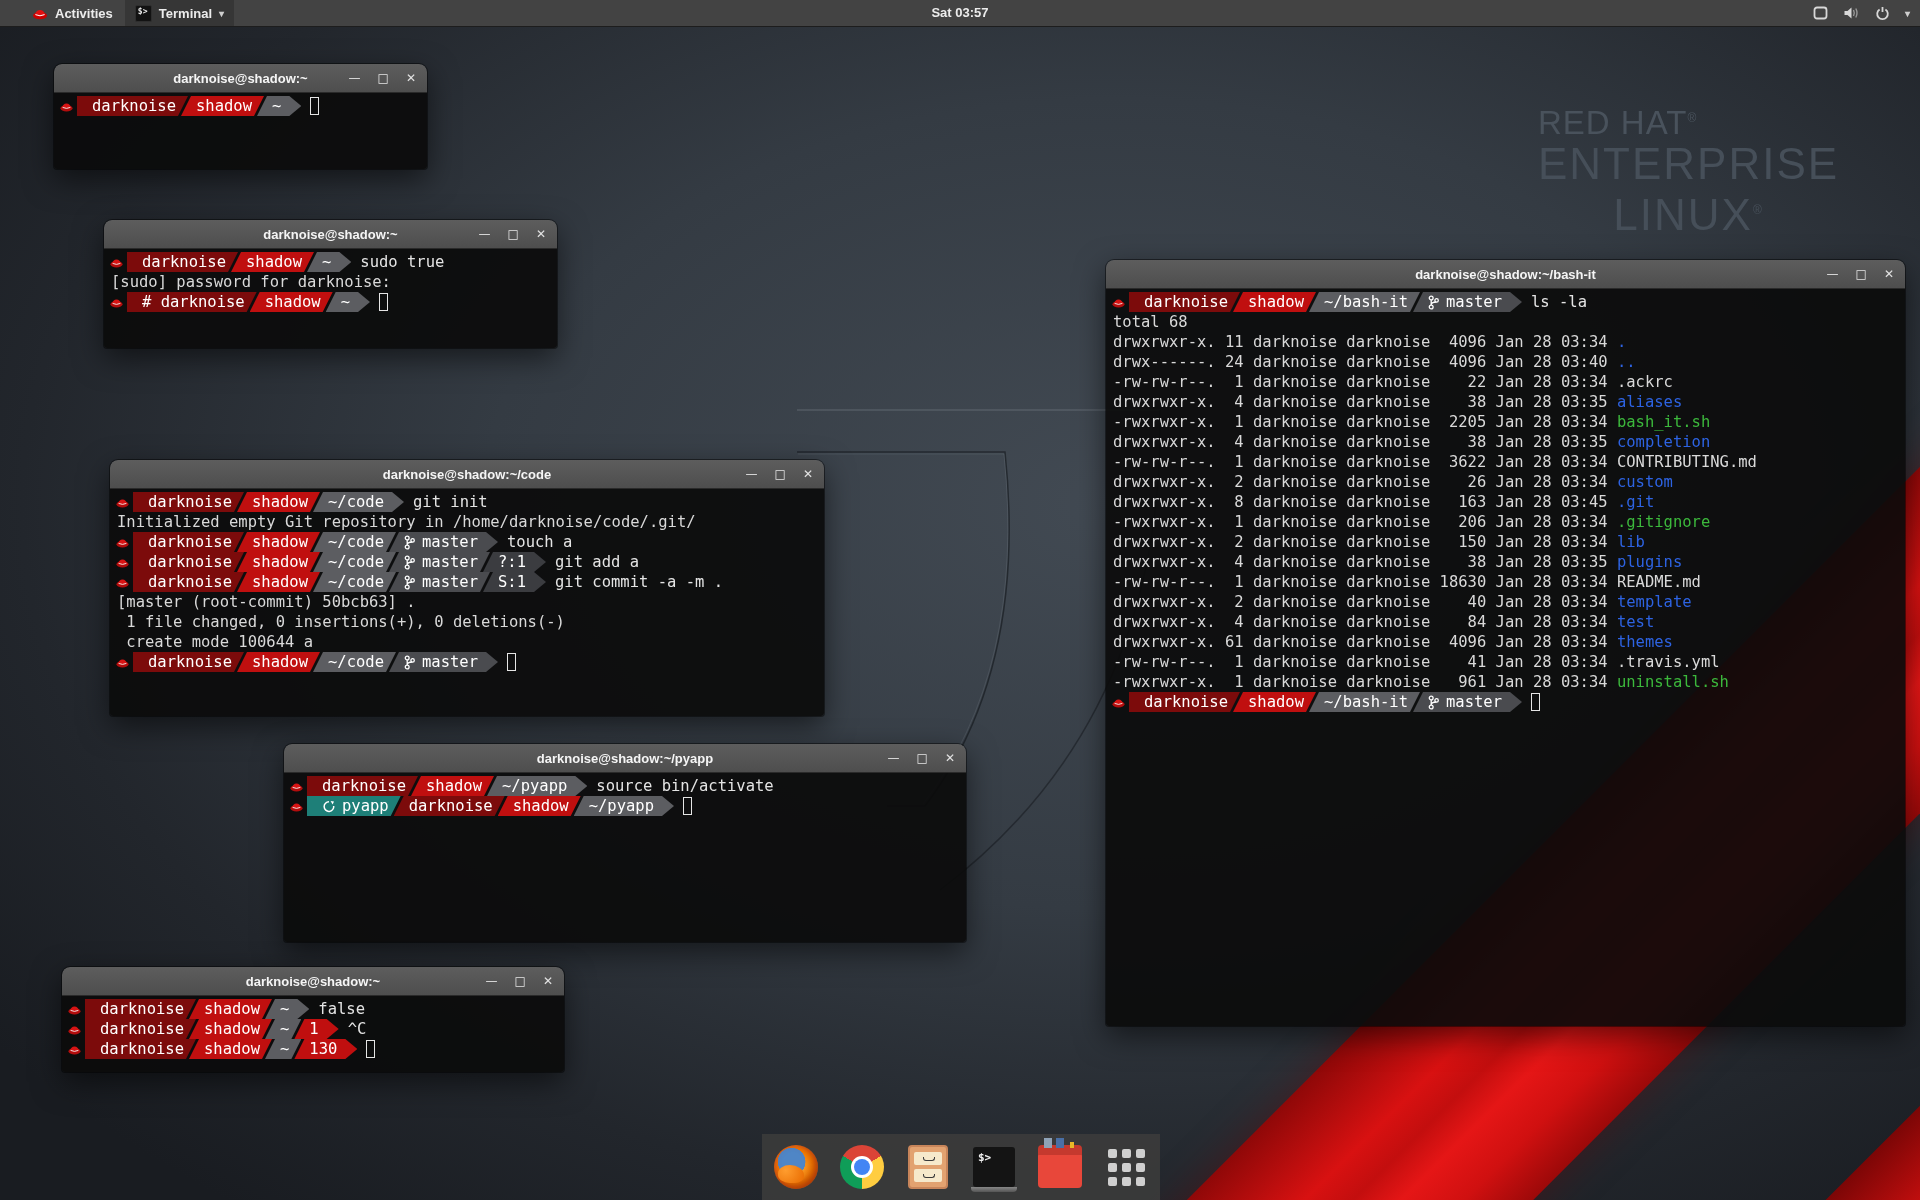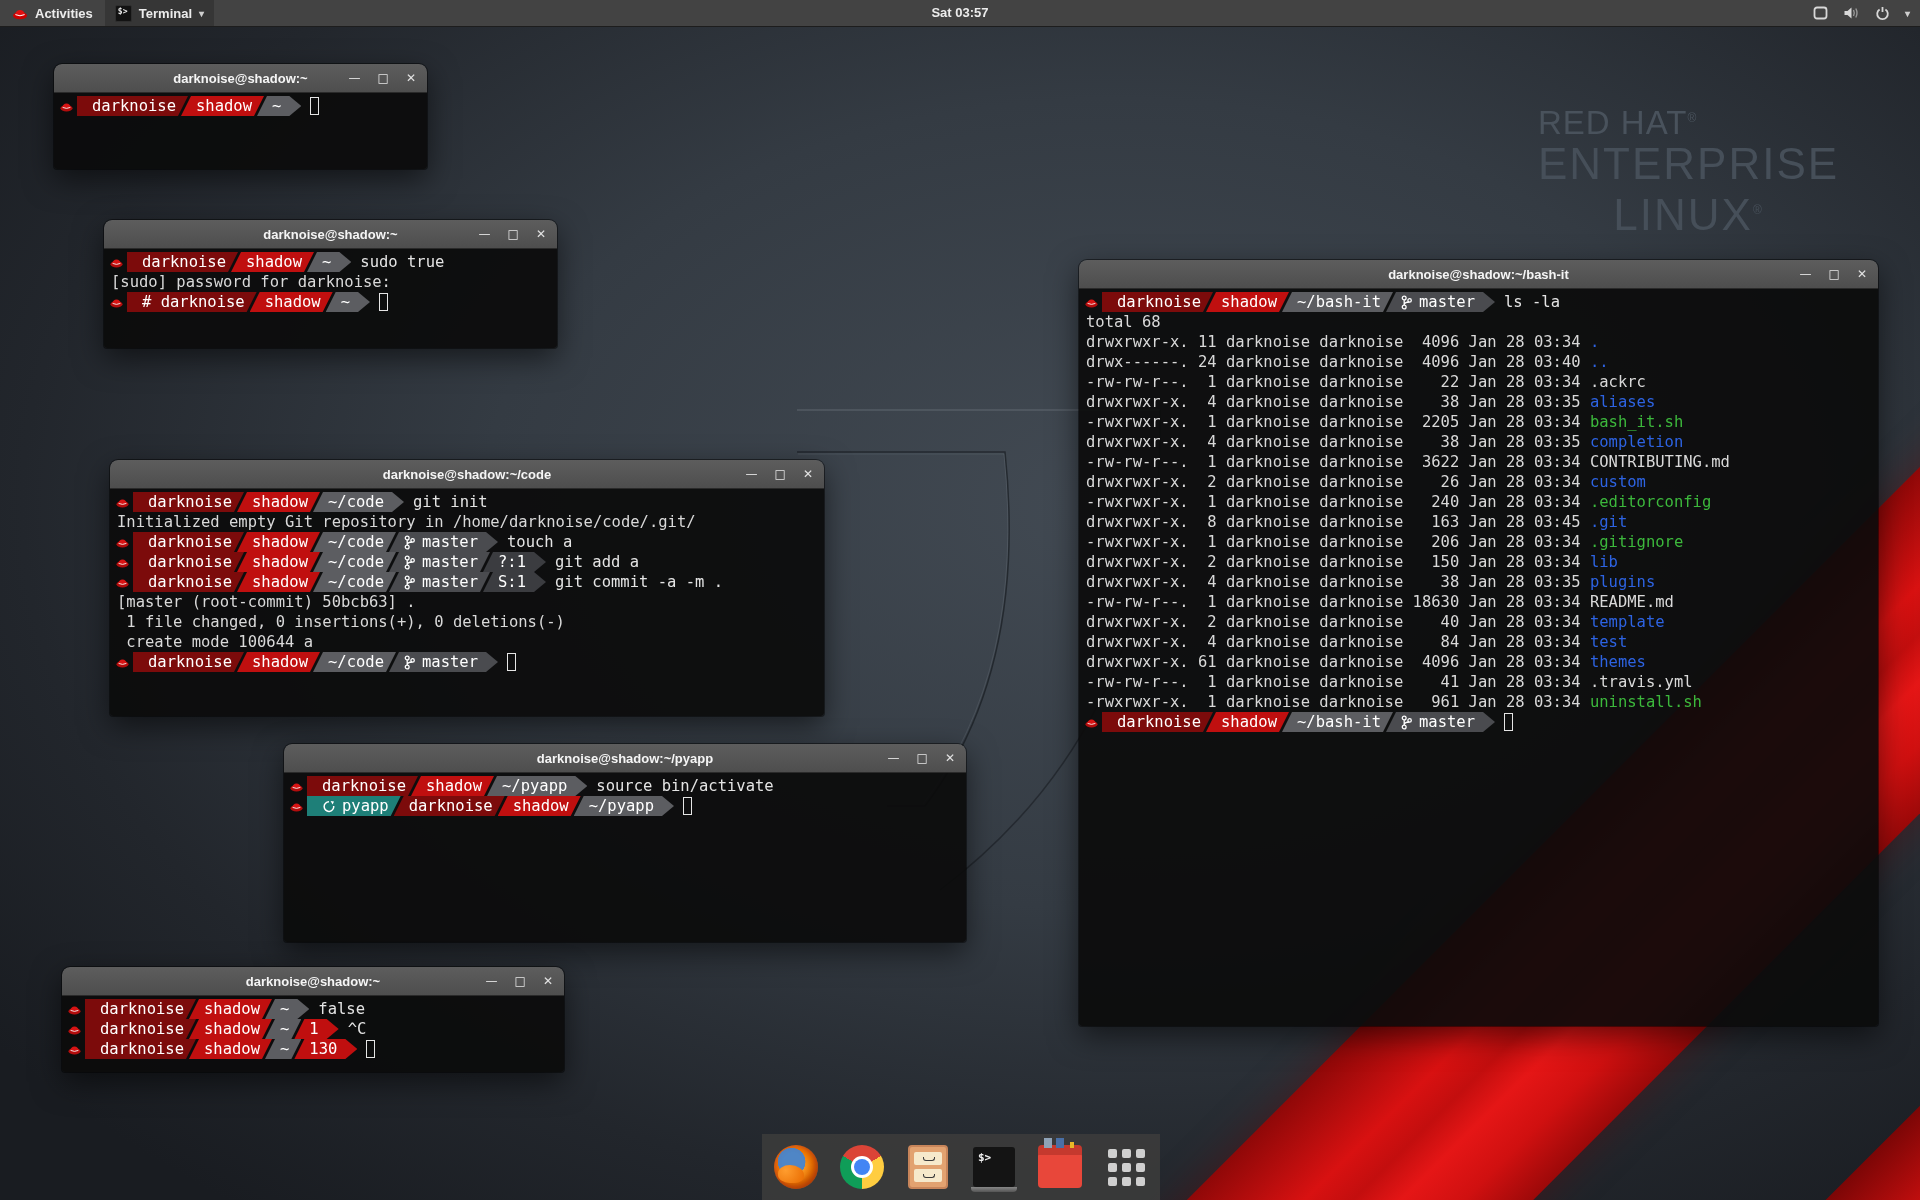--- a/index.html
+++ b/index.html
@@ -13,21 +13,21 @@
     background:linear-gradient(180deg,#8f0808 0%,#b50d0d 18%,#d81111 34%,#c30e0e 48%,#e51616 62%,#d01010 80%,#9c0909 100%);
     box-shadow:0 0 40px rgba(120,0,0,.35);}
   .red-band2{position:absolute;left:1965px;top:1195px;width:700px;height:190px;
     transform:translate(-50%,-50%) rotate(-45deg);
     background:linear-gradient(180deg,#7c0606 0%,#c90f0f 40%,#e01414 70%,#a80b0b 100%);}
   .wall-lines{position:absolute;left:0;top:0;pointer-events:none;}
   
   .topbar{position:absolute;left:0;top:0;width:1920px;height:26px;background:#434343;
     border-bottom:1px solid #1d1d1d;display:flex;align-items:center;color:#ececec;
     font-size:13px;font-weight:bold;z-index:50;}
-  .tb-left{display:flex;align-items:center;height:100%;}
+  .tb-left{display:flex;align-items:center;height:100%;padding-left:20px;}
   .activities{display:flex;align-items:center;gap:7px;padding:0 12px;height:100%;cursor:pointer;}
   .appmenu{display:flex;align-items:center;gap:7px;padding:0 10px;height:100%;background:rgba(0,0,0,.18);}
   .term-glyph{display:inline-flex;align-items:flex-start;justify-content:flex-start;
     width:17px;height:17px;background:#121212;border:1px solid #2e2e2e;border-radius:2px;
     color:#e8e8e8;font-family:"DejaVu Sans Mono",monospace;font-size:8px;font-weight:bold;
     padding:1px 0 0 2px;box-sizing:border-box;}
   .caret{font-size:10px;color:#cfcfcf;}
   .clock{position:absolute;left:50%;transform:translateX(-50%);line-height:26px;font-weight:bold;}
   .tb-right{margin-left:auto;display:flex;align-items:center;gap:15px;padding-right:10px;height:100%;}
   .tb-icon{display:inline-flex;align-items:center;}
@@ -316,21 +316,21 @@
                 <path d="M2.4 6.8 C2.4 4.4 4.1 2.6 6.5 2.6 C8.9 2.6 10.6 4.4 10.6 6.8 C9.4 7.7 3.6 7.7 2.4 6.8 Z" fill="#d81414"></path>
                 <path d="M2.6 6.4 q3.9 2 7.8 0" stroke="#f2f2f2" stroke-width="0.9" fill="none"></path>
               </svg></span><span class="seg seg-user first">darknoise</span><span class="seg seg-host">shadow</span><span class="seg seg-path">~</span><span class="seg seg-exit last">1</span><span class="cmd">^C</span></div>
           <div class="tline prompt"><span class="hat"><svg width="13" height="11" viewBox="0 0 13 11">
                 <ellipse cx="6.5" cy="7.2" rx="6" ry="3.2" fill="#b30d0d"></ellipse>
                 <path d="M2.4 6.8 C2.4 4.4 4.1 2.6 6.5 2.6 C8.9 2.6 10.6 4.4 10.6 6.8 C9.4 7.7 3.6 7.7 2.4 6.8 Z" fill="#d81414"></path>
                 <path d="M2.6 6.4 q3.9 2 7.8 0" stroke="#f2f2f2" stroke-width="0.9" fill="none"></path>
               </svg></span><span class="seg seg-user first">darknoise</span><span class="seg seg-host">shadow</span><span class="seg seg-path">~</span><span class="seg seg-exit last">130</span><span class="cursor"></span></div>
         </div>
       </div>
-      <div class="term-window" style="left: 1079px; top: 260px; width: 799px; height: 766px;">
+      <div class="term-window" style="left: 1106px; top: 260px; width: 799px; height: 766px;">
         <div class="titlebar">
           <div class="title">darknoise@shadow:~/bash-it</div>
           <div class="winbtns">
             <span class="winbtn">—</span>
             <span class="winbtn">□</span>
             <span class="winbtn">✕</span>
           </div>
         </div>
         <div class="term-content">
           <div class="tline prompt"><span class="hat"><svg width="13" height="11" viewBox="0 0 13 11">
@@ -345,21 +345,20 @@
                 </svg></span>master</span><span class="cmd">ls -la</span></div>
           <div class="tline out">total 68</div>
           <div class="tline out">drwxrwxr-x. 11 darknoise darknoise  4096 Jan 28 03:34 <span class="f-dir">.</span></div>
           <div class="tline out">drwx------. 24 darknoise darknoise  4096 Jan 28 03:40 <span class="f-dir">..</span></div>
           <div class="tline out">-rw-rw-r--.  1 darknoise darknoise    22 Jan 28 03:34 <span class="f-plain">.ackrc</span></div>
           <div class="tline out">drwxrwxr-x.  4 darknoise darknoise    38 Jan 28 03:35 <span class="f-dir">aliases</span></div>
           <div class="tline out">-rwxrwxr-x.  1 darknoise darknoise  2205 Jan 28 03:34 <span class="f-exec">bash_it.sh</span></div>
           <div class="tline out">drwxrwxr-x.  4 darknoise darknoise    38 Jan 28 03:35 <span class="f-dir">completion</span></div>
           <div class="tline out">-rw-rw-r--.  1 darknoise darknoise  3622 Jan 28 03:34 <span class="f-plain">CONTRIBUTING.md</span></div>
           <div class="tline out">drwxrwxr-x.  2 darknoise darknoise    26 Jan 28 03:34 <span class="f-dir">custom</span></div>
-          <div class="tline out">-rwxrwxr-x.  1 darknoise darknoise   240 Jan 28 03:34 <span class="f-exec">.editorconfig</span></div>
           <div class="tline out">drwxrwxr-x.  8 darknoise darknoise   163 Jan 28 03:45 <span class="f-dir">.git</span></div>
           <div class="tline out">-rwxrwxr-x.  1 darknoise darknoise   206 Jan 28 03:34 <span class="f-exec">.gitignore</span></div>
           <div class="tline out">drwxrwxr-x.  2 darknoise darknoise   150 Jan 28 03:34 <span class="f-dir">lib</span></div>
           <div class="tline out">drwxrwxr-x.  4 darknoise darknoise    38 Jan 28 03:35 <span class="f-dir">plugins</span></div>
           <div class="tline out">-rw-rw-r--.  1 darknoise darknoise 18630 Jan 28 03:34 <span class="f-plain">README.md</span></div>
           <div class="tline out">drwxrwxr-x.  2 darknoise darknoise    40 Jan 28 03:34 <span class="f-dir">template</span></div>
           <div class="tline out">drwxrwxr-x.  4 darknoise darknoise    84 Jan 28 03:34 <span class="f-dir">test</span></div>
           <div class="tline out">drwxrwxr-x. 61 darknoise darknoise  4096 Jan 28 03:34 <span class="f-dir">themes</span></div>
           <div class="tline out">-rw-rw-r--.  1 darknoise darknoise    41 Jan 28 03:34 <span class="f-plain">.travis.yml</span></div>
           <div class="tline out">-rwxrwxr-x.  1 darknoise darknoise   961 Jan 28 03:34 <span class="f-exec">uninstall.sh</span></div>

